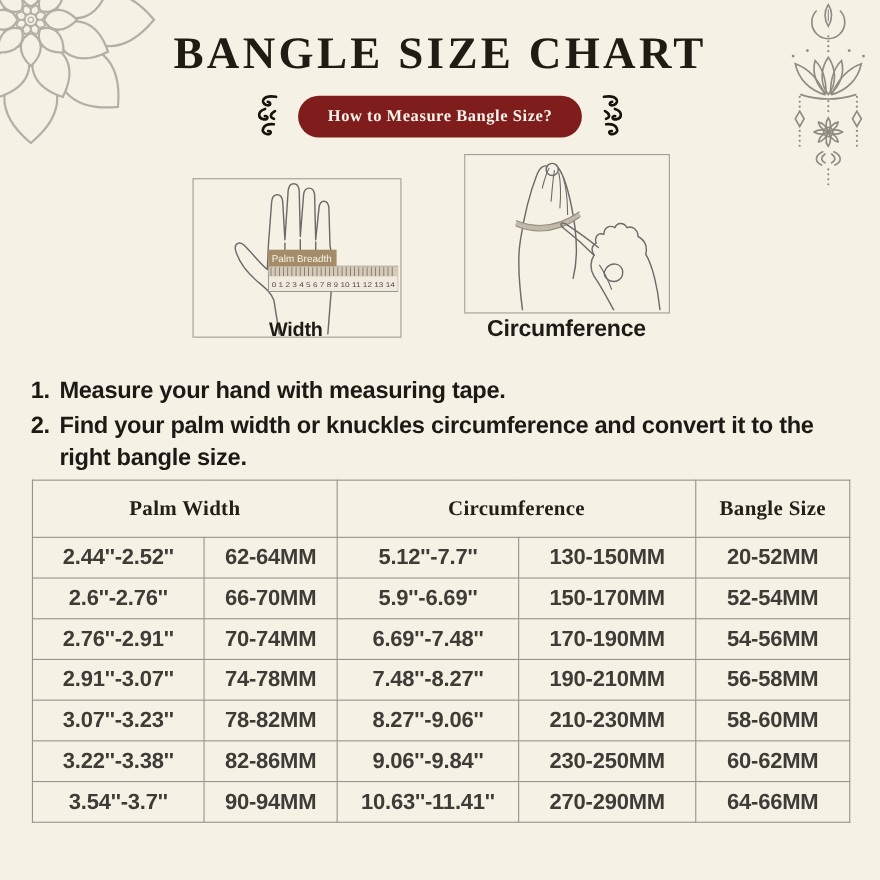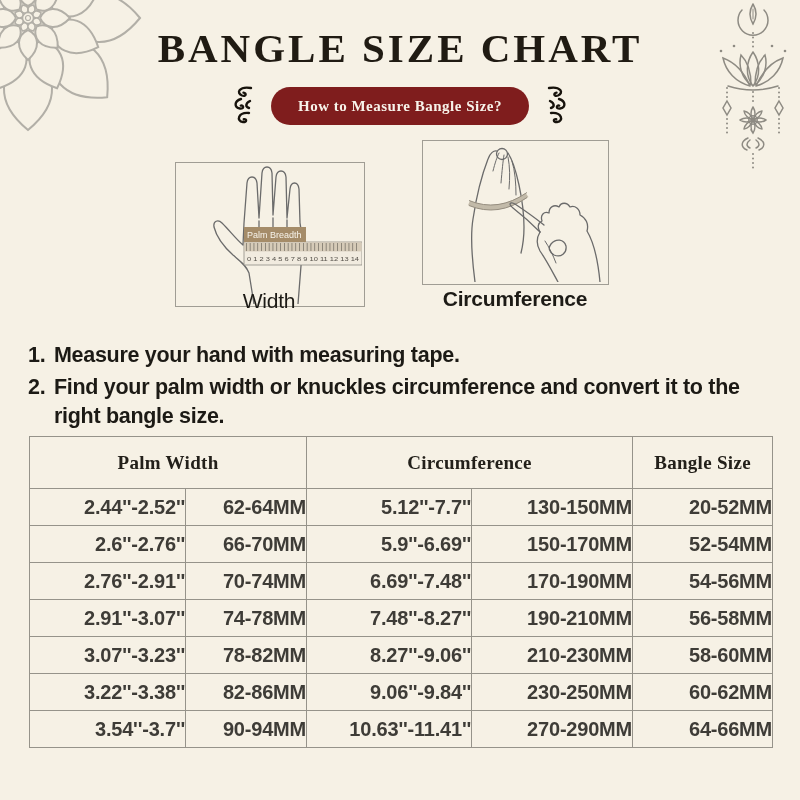--- a/index.html
+++ b/index.html
@@ -31,21 +31,21 @@
     font-size:15px;letter-spacing:0.5px;line-height:28px;
   }
 
   
   .illus-box{position:absolute;border:1px solid #a09d94;background:transparent;}
   .box-width{left:175px;top:140px;width:188px;height:143px;margin-top:22px;}
   .box-circ{left:422px;top:140px;width:185px;height:143px;}
 
   .caption-width{
     position:absolute;left:175px;top:289px;width:188px;text-align:center;
-    font-size:21px;font-weight:400;color:#1d1b16;letter-spacing:-0.2px;
+    font-size:18px;font-weight:700;color:#1d1b16;letter-spacing:-0.2px;
   }
   .caption-circ{position:absolute;left:365px;top:287px;width:300px;text-align:center;color:#1d1b16;}
   .caption-circ .main{font-size:21px;font-weight:700;letter-spacing:-0.2px;}
   .caption-circ .note{font-size:13.5px;font-weight:700;margin-top:0px;letter-spacing:-0.2px;}
 
   
   .instructions{
     position:absolute;left:28px;top:341px;width:748px;
     color:#1c1a15;font-size:21.5px;font-weight:700;letter-spacing:-0.3px;line-height:29px;
   }
@@ -60,21 +60,21 @@
   }
   .size-table th,.size-table td{
     border:1px solid #96938a;text-align:center;vertical-align:middle;
     background:transparent;padding:0;
   }
   .size-table th{
     font-family:"Liberation Serif","DejaVu Serif",serif;
     font-size:19px;font-weight:600;color:#23201a;height:51px;letter-spacing:0.3px;
   }
   .size-table td{
-    font-size:20px;font-weight:700;color:#3e3c37;height:36px;letter-spacing:-0.2px;text-align:right;
+    font-size:20px;font-weight:700;color:#3e3c37;height:36px;letter-spacing:-0.2px;
   }
 </style>
 </head>
 <body>
 
 <div class="page">
 
   <svg class="mandala" width="145" height="145" viewBox="0 0 145 145">
     <defs>
       <path id="petA" d="M0,40 C30,52 34,84 0,112 C-34,84 -30,52 0,40"></path>

